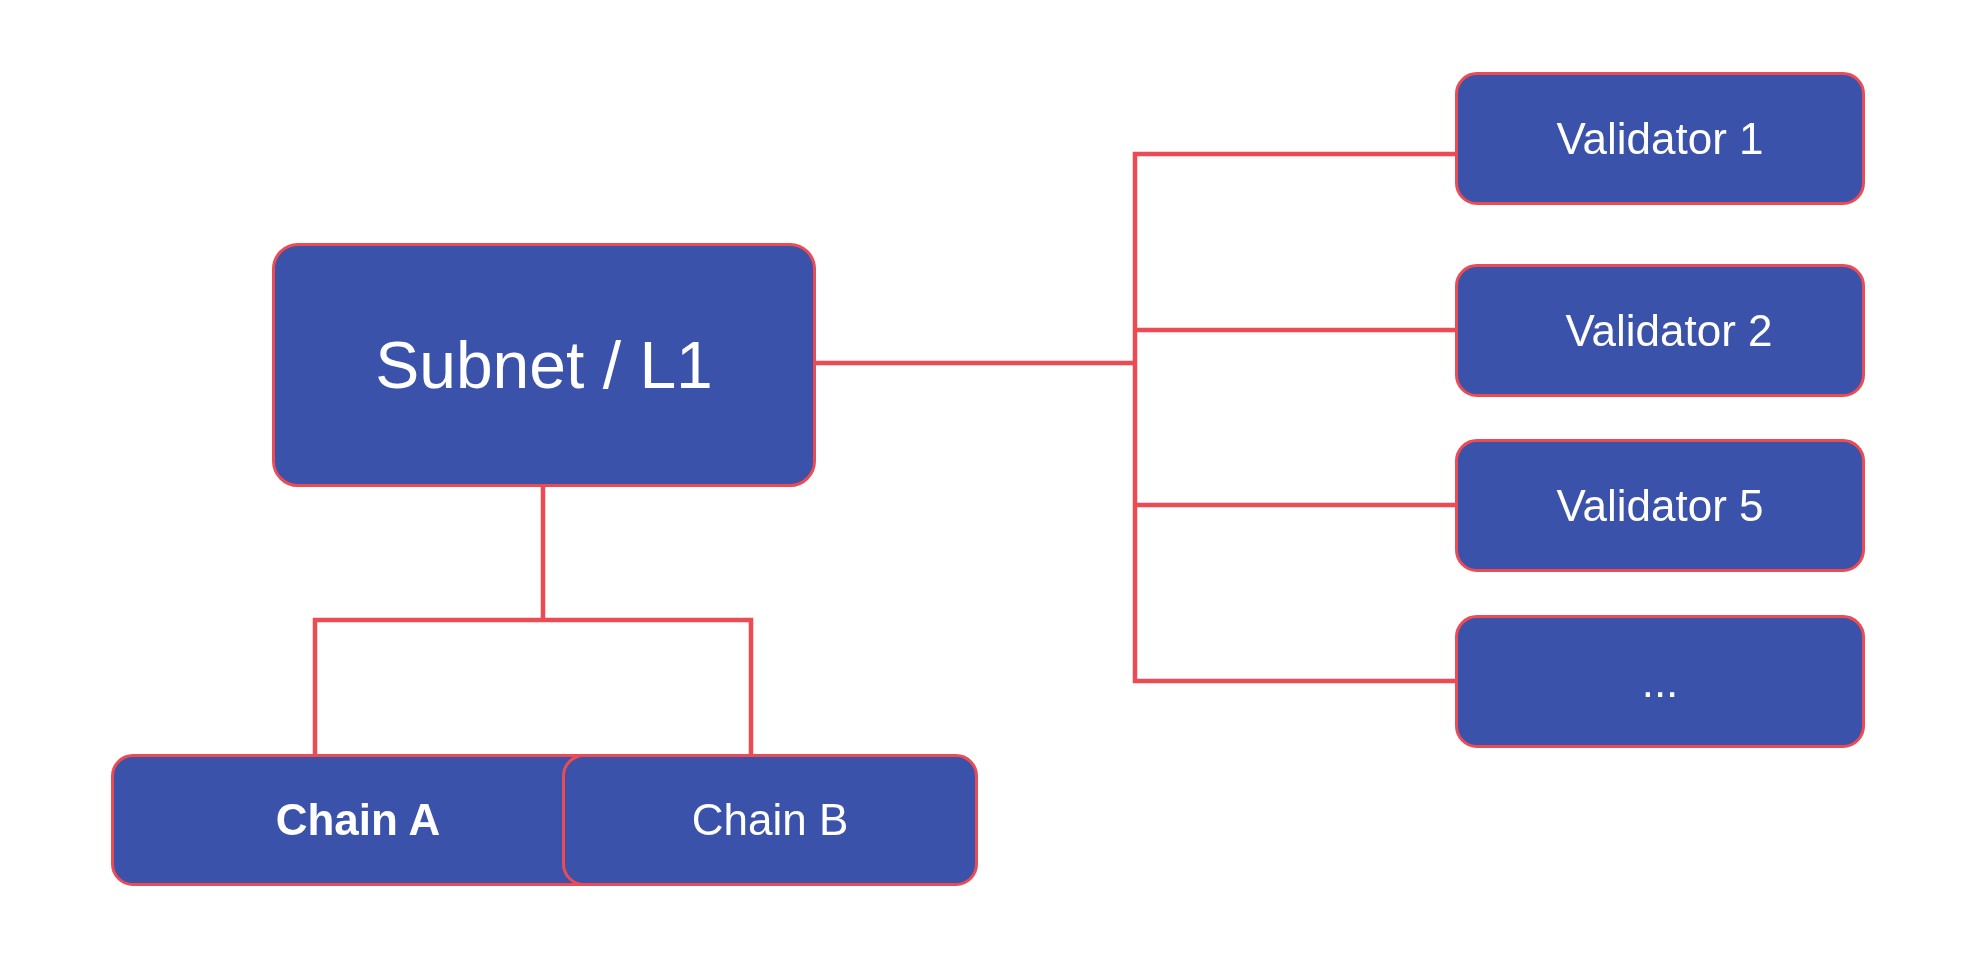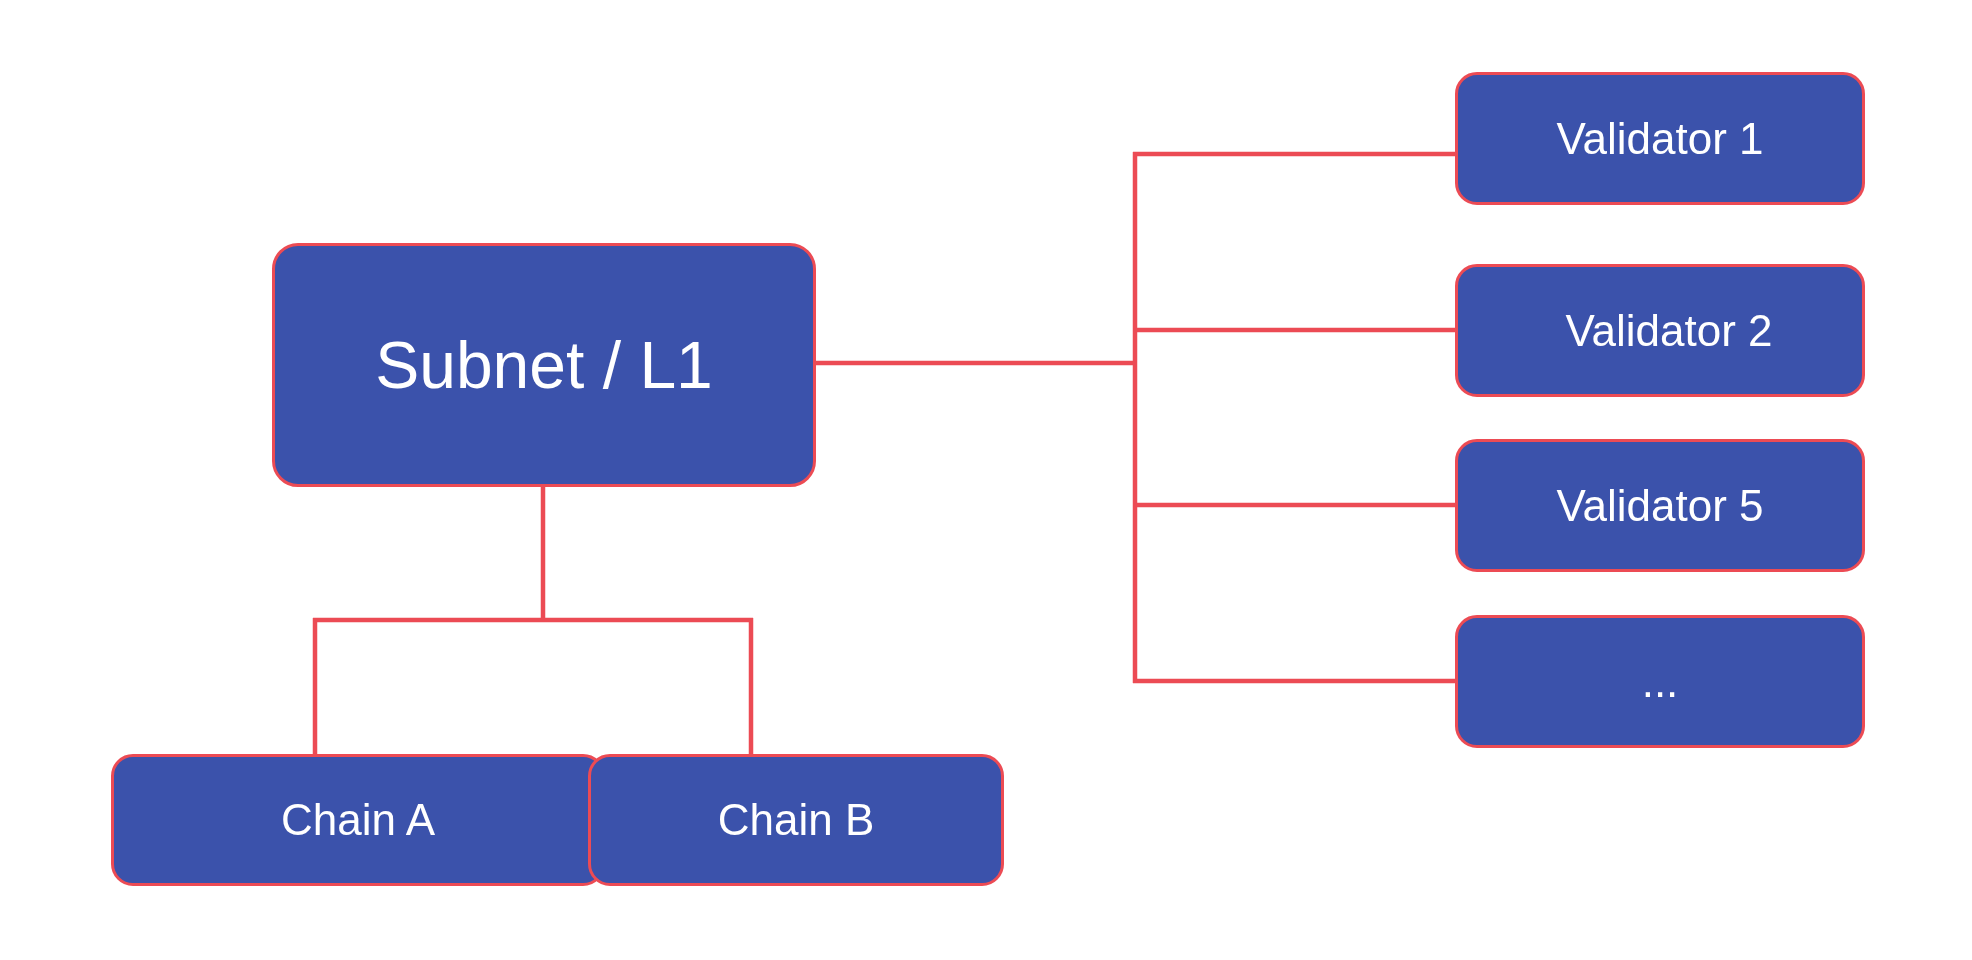--- a/index.html
+++ b/index.html
@@ -54,22 +54,22 @@
   .node-v1 { top: 72px; }
   .node-v2 { top: 264px; padding-left: 18px; }
   .node-v3 { top: 439px; }
   .node-v4 { top: 615px; }
   .node-chain {
     top: 754px;
     height: 132px;
     border-radius: 22px;
     font-size: 44px;
   }
-  .node-chain-a { left: 111px; width: 494px; }
-  .node-chain-b { left: 588px; width: 416px; }
+  .node-chain-a { left: 111px; width: 494px; font-weight: bold; }
+  .node-chain-b { left: 562px; width: 416px; }
 </style>
 </head>
 <body>
 
 <div class="canvas">
 
   <svg class="connector-layer" viewBox="0 0 1972 960" xmlns="http://www.w3.org/2000/svg">
 
     <line x1="816" y1="363" x2="1137" y2="363"></line>
     <line x1="1135" y1="152" x2="1135" y2="683"></line>

